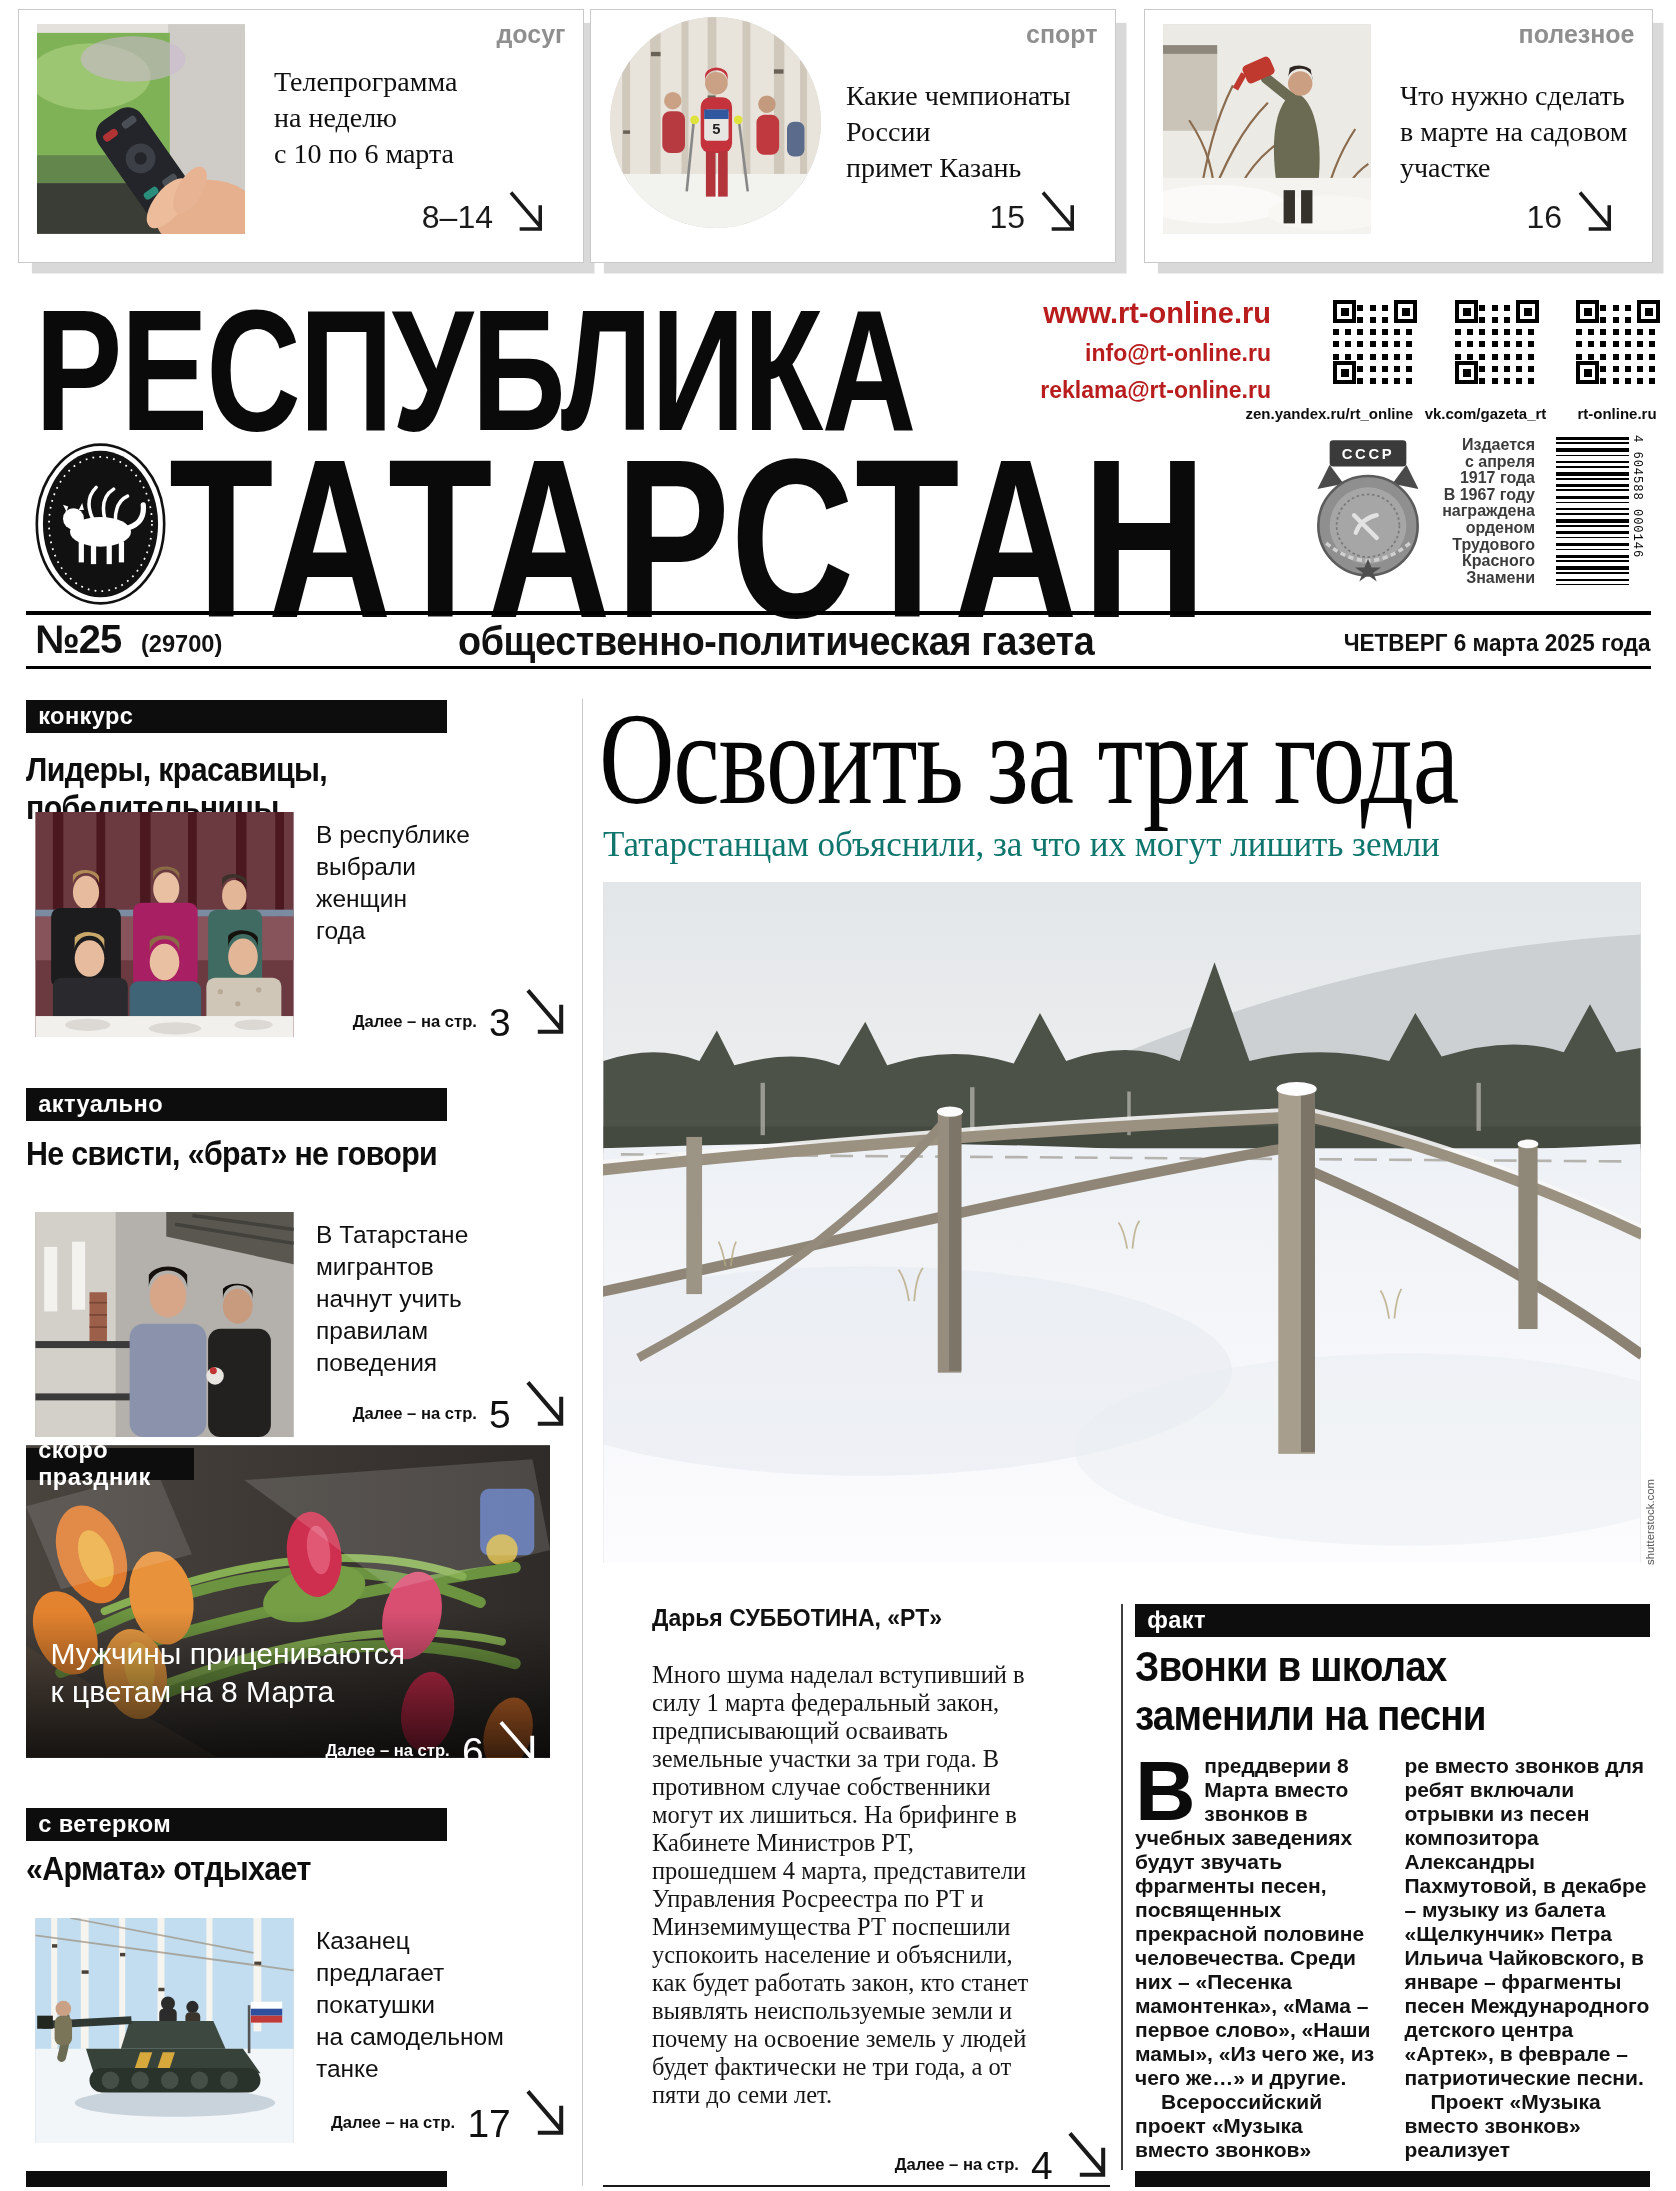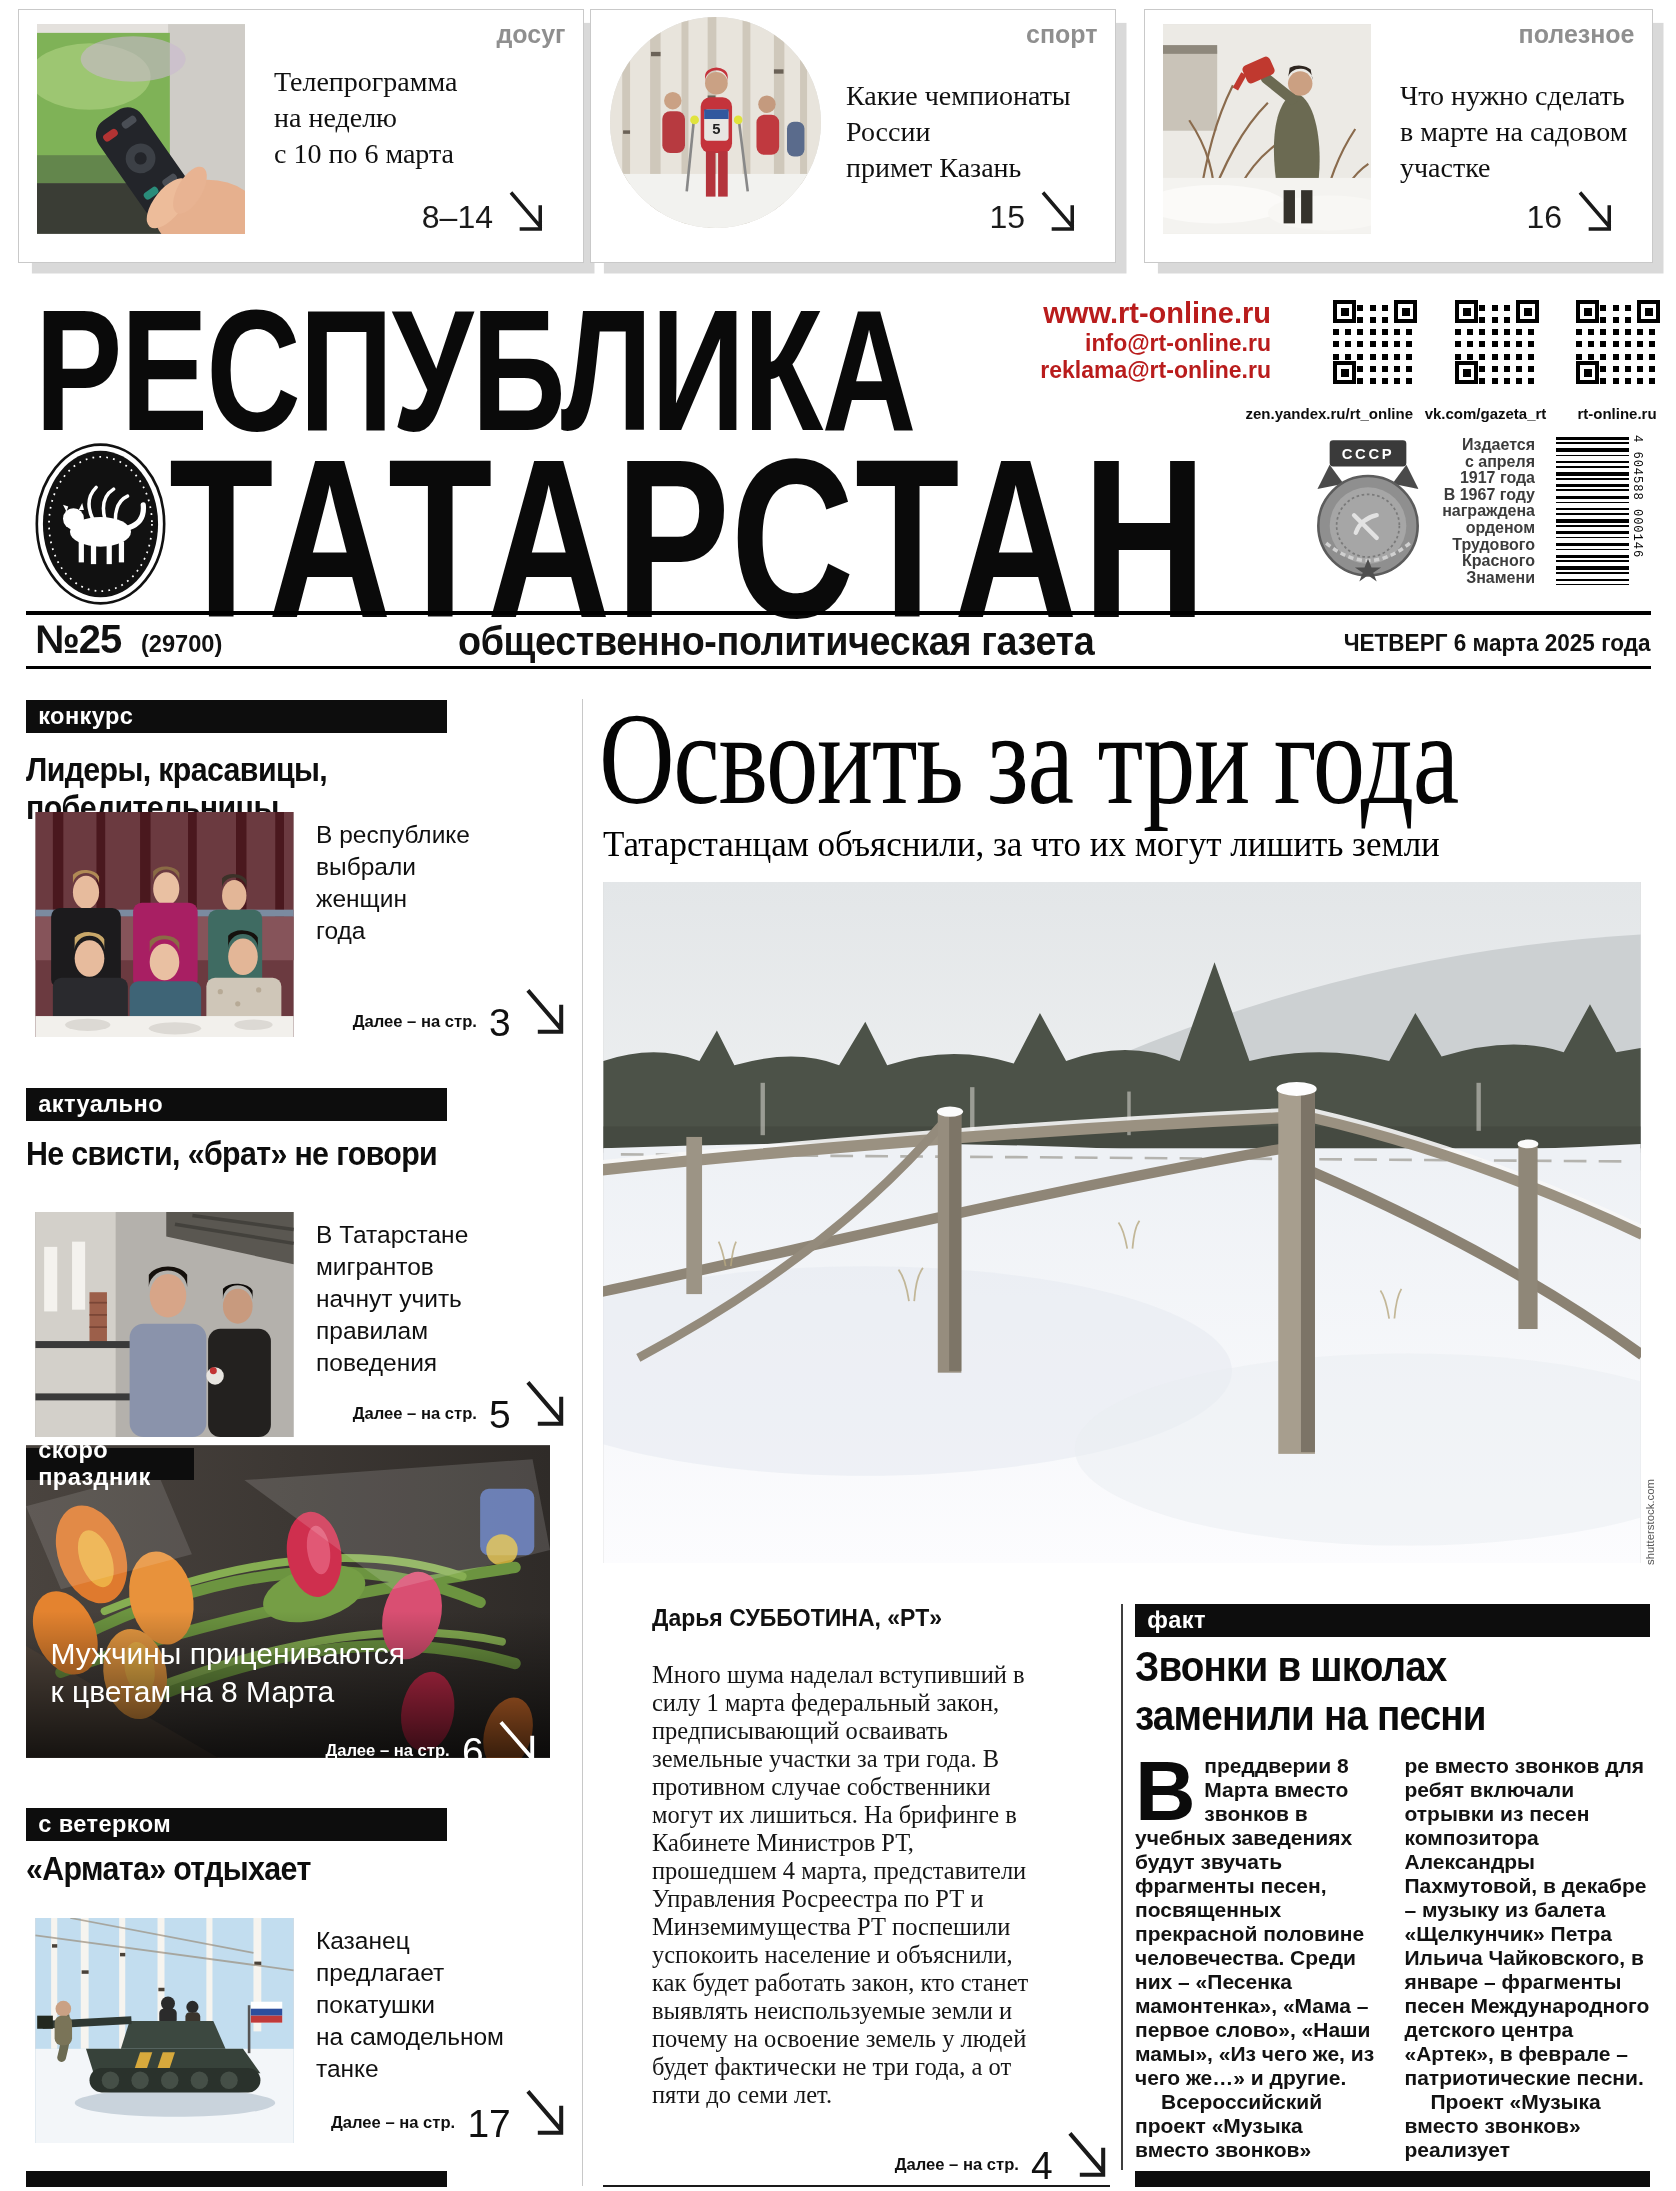--- a/index.html
+++ b/index.html
@@ -19,21 +19,21 @@
   .tz-pages{position:absolute;right:38px;bottom:26px;display:flex;align-items:flex-end;gap:14px;
             font-size:32px;font-weight:400;color:#1a1a1a;}
   .arrow{width:38px;height:49px;color:#1a1a1a;}
   .arrow svg{width:100%;height:100%;}
 
   
   .mast-line{position:absolute;font-weight:700;letter-spacing:-1.7px;line-height:1;color:#0a0a0a;
              transform:scaleY(1.32);transform-origin:0 0;white-space:nowrap;}
   .mast-contacts{position:absolute;left:961px;top:297px;width:310px;text-align:right;color:#b91c1c;}
   .mast-web{font-size:29px;font-weight:700;}
-  .mast-mail{font-size:23px;font-weight:600;margin-top:0;}
+  .mast-mail{font-size:23px;font-weight:600;margin-top:10px;}
   .qr{position:absolute;width:84px;height:84px;
       background:repeating-linear-gradient(90deg,#000 0 6.1px,#fff 6.1px 12.2px),
                  repeating-linear-gradient(0deg,#000 0 6.1px,#fff 6.1px 12.2px);
       background-blend-mode:screen;}
   .qf{position:absolute;width:23px;height:23px;border:4.4px solid #000;background:#fff;box-sizing:border-box;}
   .qf::after{content:'';position:absolute;inset:3.5px;background:#000;}
   .qf.tl{top:0;left:0}.qf.tr{top:0;right:0}.qf.bl{bottom:0;left:0}
   .qr-label{position:absolute;top:405px;font-size:15px;font-weight:700;color:#0d0d0d;}
   .founded{position:absolute;left:1397px;top:437px;width:138px;text-align:right;
            font-size:16px;line-height:16.6px;font-weight:600;color:#3c3c3c;}
@@ -70,21 +70,21 @@
                 line-height:38px;font-weight:500;}
   .holiday-more{position:absolute;right:12.2px;bottom:8.7px;display:flex;align-items:flex-end;gap:12.2px;color:#fff;}
   .holiday-more .more-label,.holiday-more .more-page{color:#fff;}
   .holiday-more .arrow{color:#fff;}
 
   
   .main-head{position:absolute;left:599px;top:693px;font-family:"Liberation Serif",serif;
              font-size:131px;line-height:1;color:#050505;white-space:nowrap;
              transform:scaleX(.8);transform-origin:0 0;letter-spacing:-1.7px;}
   .main-sub{position:absolute;left:603px;top:825px;font-family:"Liberation Serif",serif;
-            font-size:35px;color:#000000;}
+            font-size:35px;color:#0f766e;}
   .byline{position:absolute;left:652px;top:1605px;font-size:23px;font-weight:700;}
   .main-body{position:absolute;left:652px;top:1661px;width:384px;
              font-family:"Liberation Serif",serif;font-size:24.5px;line-height:28px;color:#161616;
              text-align:left;}
   .credit{position:absolute;left:1644px;top:1422px;height:143px;writing-mode:vertical-rl;
           transform:rotate(180deg);font-size:11.4px;color:#555;}
 
   
   .fact-head{position:absolute;left:1135px;top:1642px;width:515px;font-size:42px;line-height:49px;
              font-weight:800;letter-spacing:-0.9px;color:#0b0b0b;}

